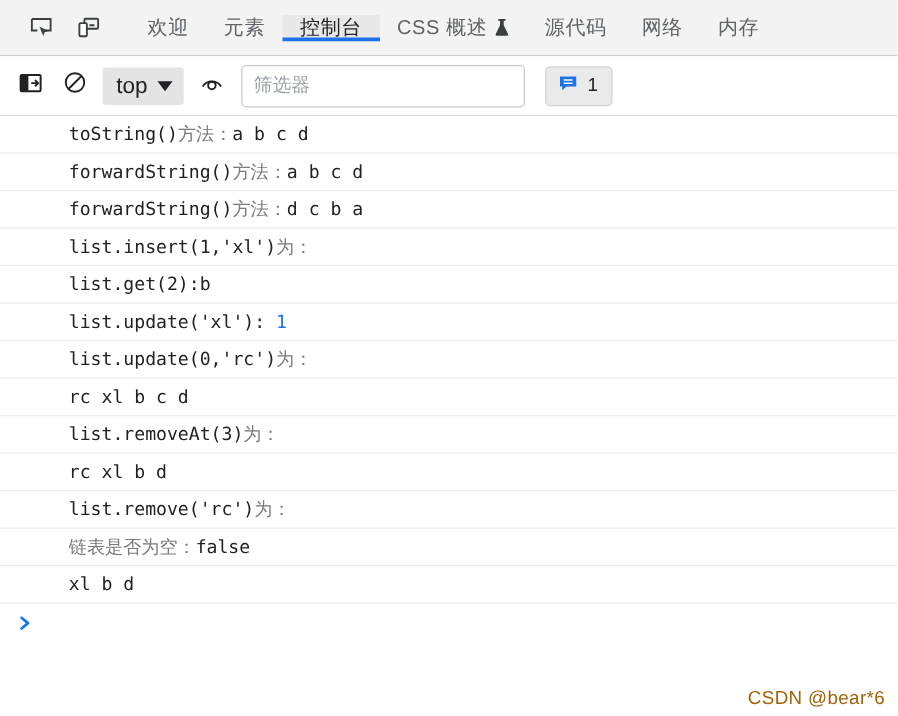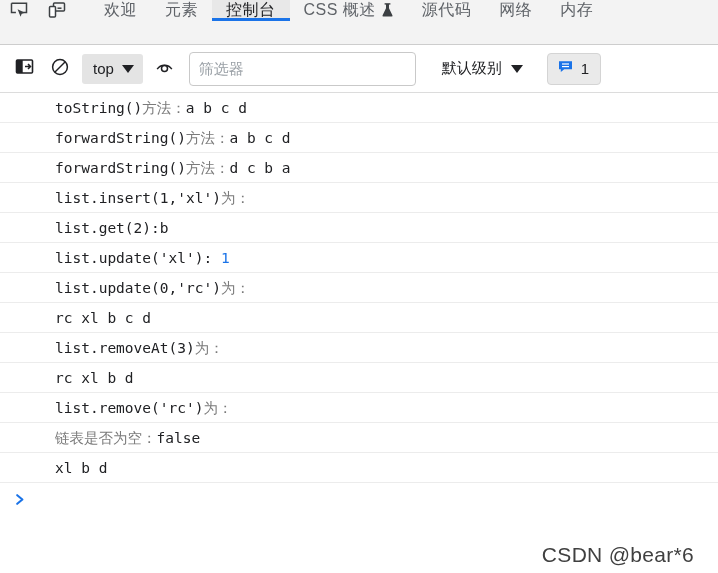--- a/index.html
+++ b/index.html
@@ -21,22 +21,22 @@
     flex-direction: column;
   }
 
   
   .tabbar {
     height: 45px;
     min-height: 45px;
     background: #f3f3f3;
     border-bottom: 1px solid #cdcdcd;
     display: flex;
-    align-items: flex-start;
-    padding-left: 0;
+    align-items: center;
+    padding-left: 14px;
   }
 
   .tb-icon-btn {
     width: 38px;
     display: flex;
     align-items: center;
     justify-content: center;
     cursor: pointer;
   }
   .tb-icon-btn svg { display: block; }
@@ -102,21 +102,21 @@
     gap: 8px;
     background: #e4e4e4;
     border-radius: 3px;
     height: 30px;
     padding: 0 9px 0 11px;
     cursor: pointer;
     margin-left: 2px;
     margin-right: 2px;
   }
   .ctx-select .ctx-label {
-    font-size: 15px;
+    font-size: 18px;
     color: #202124;
     font-family: "Liberation Sans", sans-serif;
   }
   .caret {
     width: 0; height: 0;
     border-left: 6px solid transparent;
     border-right: 6px solid transparent;
     border-top: 8px solid #202124;
   }
 
@@ -206,24 +206,24 @@
   .prompt-chevron {
     color: #1a73e8;
     font-size: 17px;
     font-weight: bold;
     font-family: "DejaVu Sans", sans-serif;
     line-height: 1;
   }
 
   .watermark {
     position: absolute;
-    right: 24px;
+    right: 10px;
     bottom: 6px;
-    font-size: 21px;
-    color: #404040;
+    font-size: 15px;
+    color: #a16207;
     font-family: "Liberation Sans", sans-serif;
     letter-spacing: 0.3px;
     user-select: none;
   }
 </style>
 </head>
 <body>
 
 <div id="app">
 
@@ -317,24 +317,20 @@
       <span>
         <svg width="21" height="21" viewBox="0 0 21 21">
           <path d="M3.2 13.2a8.6 8.6 0 0 1 14.6 0" fill="none" stroke="#202124" stroke-width="1.5"></path>
           <circle cx="10.5" cy="12.4" r="3.0" fill="none" stroke="#202124" stroke-width="1.5"></circle>
         </svg>
       </span>
     </div>
 
     <input class="filter-input" type="text" placeholder="筛选器" style="">
 
-    <div class="level-select">
-      <span class="lv-label">默认级别</span>
-      <span class="caret"></span>
-    </div>
 
     <div class="msg-badge">
       <span>
         <svg width="17" height="17" viewBox="0 0 17 17">
           <path d="M2.0 3.2h13v8.0H7.2l-3.4 2.9v-2.9H2.0z" fill="#1a73e8"></path>
           <line x1="5.0" y1="6.0" x2="12.0" y2="6.0" stroke="#ffffff" stroke-width="1.2"></line>
           <line x1="5.0" y1="8.6" x2="12.0" y2="8.6" stroke="#ffffff" stroke-width="1.2"></line>
         </svg>
       </span>
       <span class="count">1</span>

